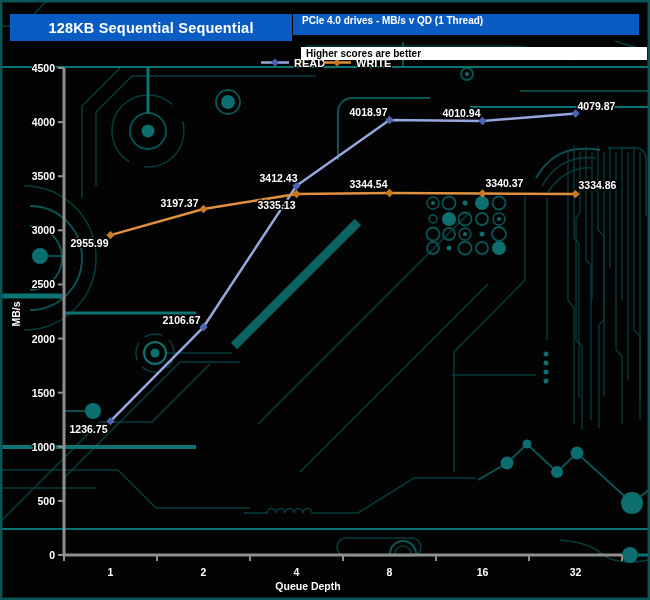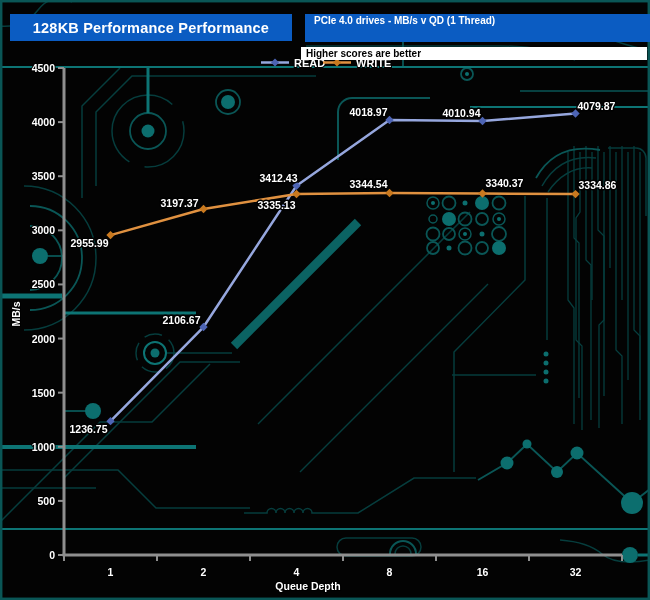--- a/index.html
+++ b/index.html
@@ -12,21 +12,21 @@
   #bg{z-index:1;}
   #chart{z-index:2;}
   .hdr{position:absolute;z-index:3;box-sizing:border-box;font-weight:bold;}
   .title-box{
     left:10px;top:14px;width:282px;height:27px;
     background:var(--header-blue,#0b5cc2);color:#fff;
     display:flex;align-items:center;justify-content:center;
     font-size:14.5px;letter-spacing:.2px;
   }
   .subtitle-bar{
-    left:305px;top:14px;width:346px;height:28px;
+    left:293px;top:14px;width:346px;height:21px;
     background:var(--header-blue,#0b5cc2);color:#fff;
     font-size:10px;line-height:13.5px;padding-left:9px;
   }
   .note-bar{
     left:301px;top:27.5px;width:346px;height:13px;
     background:var(--note-bg,#fff);color:#000;
     font-size:10px;line-height:13px;padding-left:5px;margin-top:19px;
   }
   
   .c1{stroke:#063d3d;fill:none;}
@@ -232,21 +232,21 @@
       <text x="295.5" y="209.06482" class="dlabel" text-anchor="end">3335.13</text>
       <path d="M389.5 188.84644888888892 L393.7 193.0464488888889 L389.5 197.2464488888889 L385.3 193.0464488888889 Z" fill="#c9791f"></path>
       <text x="387.5" y="188.0464488888889" class="dlabel" text-anchor="end">3344.54</text>
       <path d="M482.5 189.29773555555556 L486.7 193.49773555555555 L482.5 197.69773555555554 L478.3 193.49773555555555 Z" fill="#c9791f"></path>
       <text x="485.5" y="187.49773555555555" class="dlabel" text-anchor="start">3340.37</text>
       <path d="M575.5 189.89403999999996 L579.7 194.09403999999995 L575.5 198.29403999999994 L571.3 194.09403999999995 Z" fill="#c9791f"></path>
       <text x="578.5" y="189.09403999999995" class="dlabel" text-anchor="start">3334.86</text>
     </svg>
 
   <div class="hdr title-box">
-    <span>128KB Performance Performance</span>
+    <span>128KB Sequential Sequential</span>
   </div>
   <div class="hdr subtitle-bar">
     <span>PCIe 4.0 drives - MB/s v QD (1 Thread)</span>
   </div>
   <div class="hdr note-bar">
     <span>Higher scores are better</span>
   </div>
 </div>
 
 </body></html>

